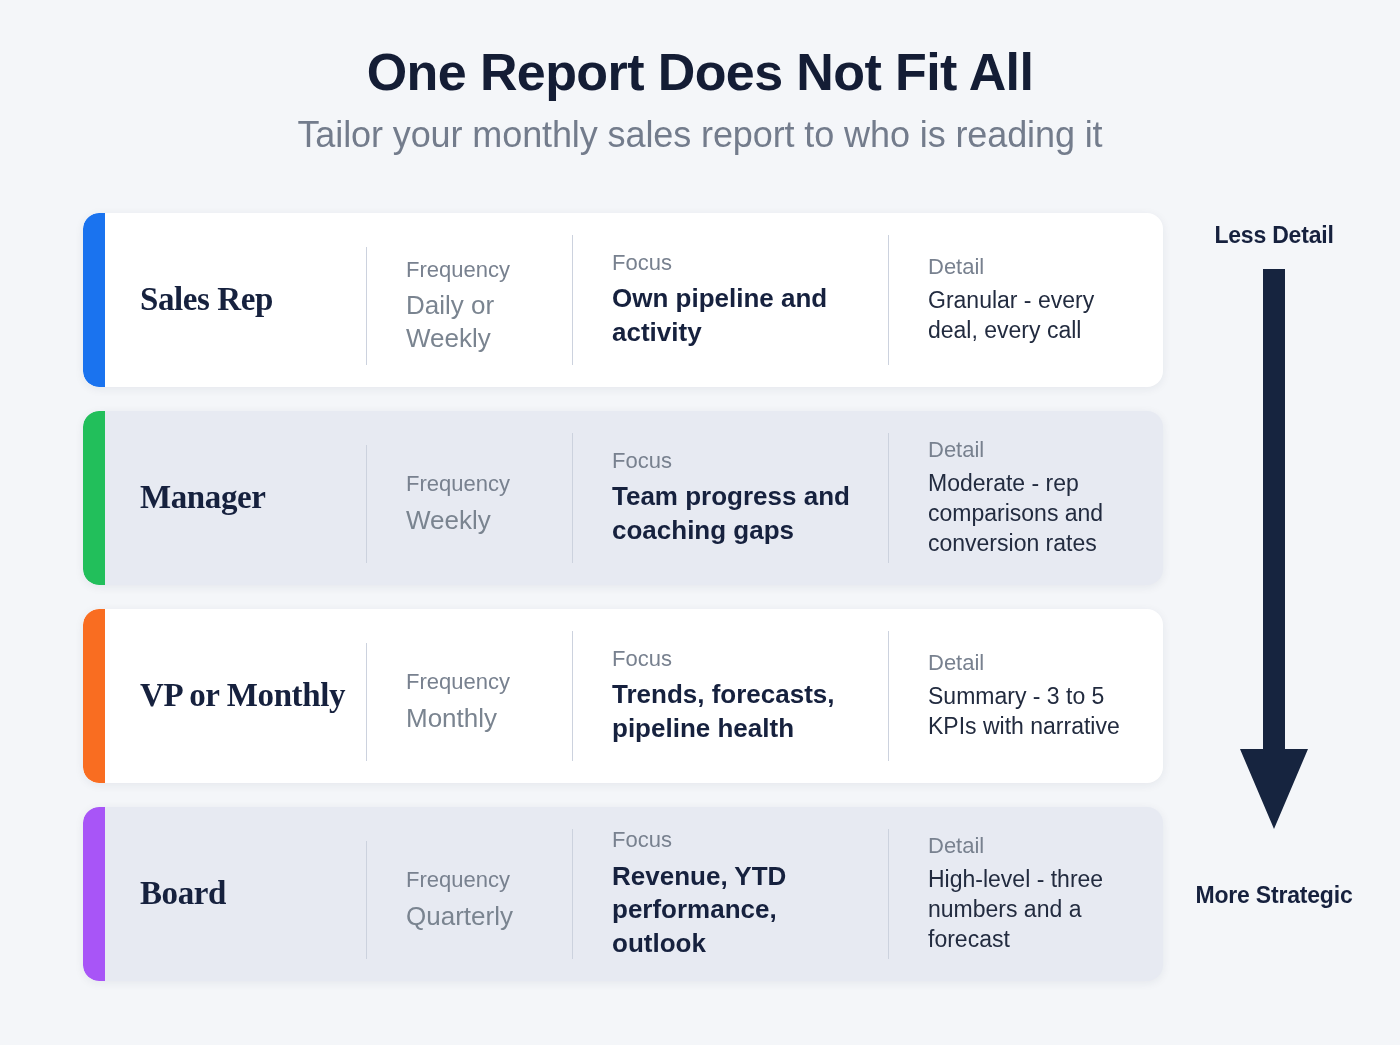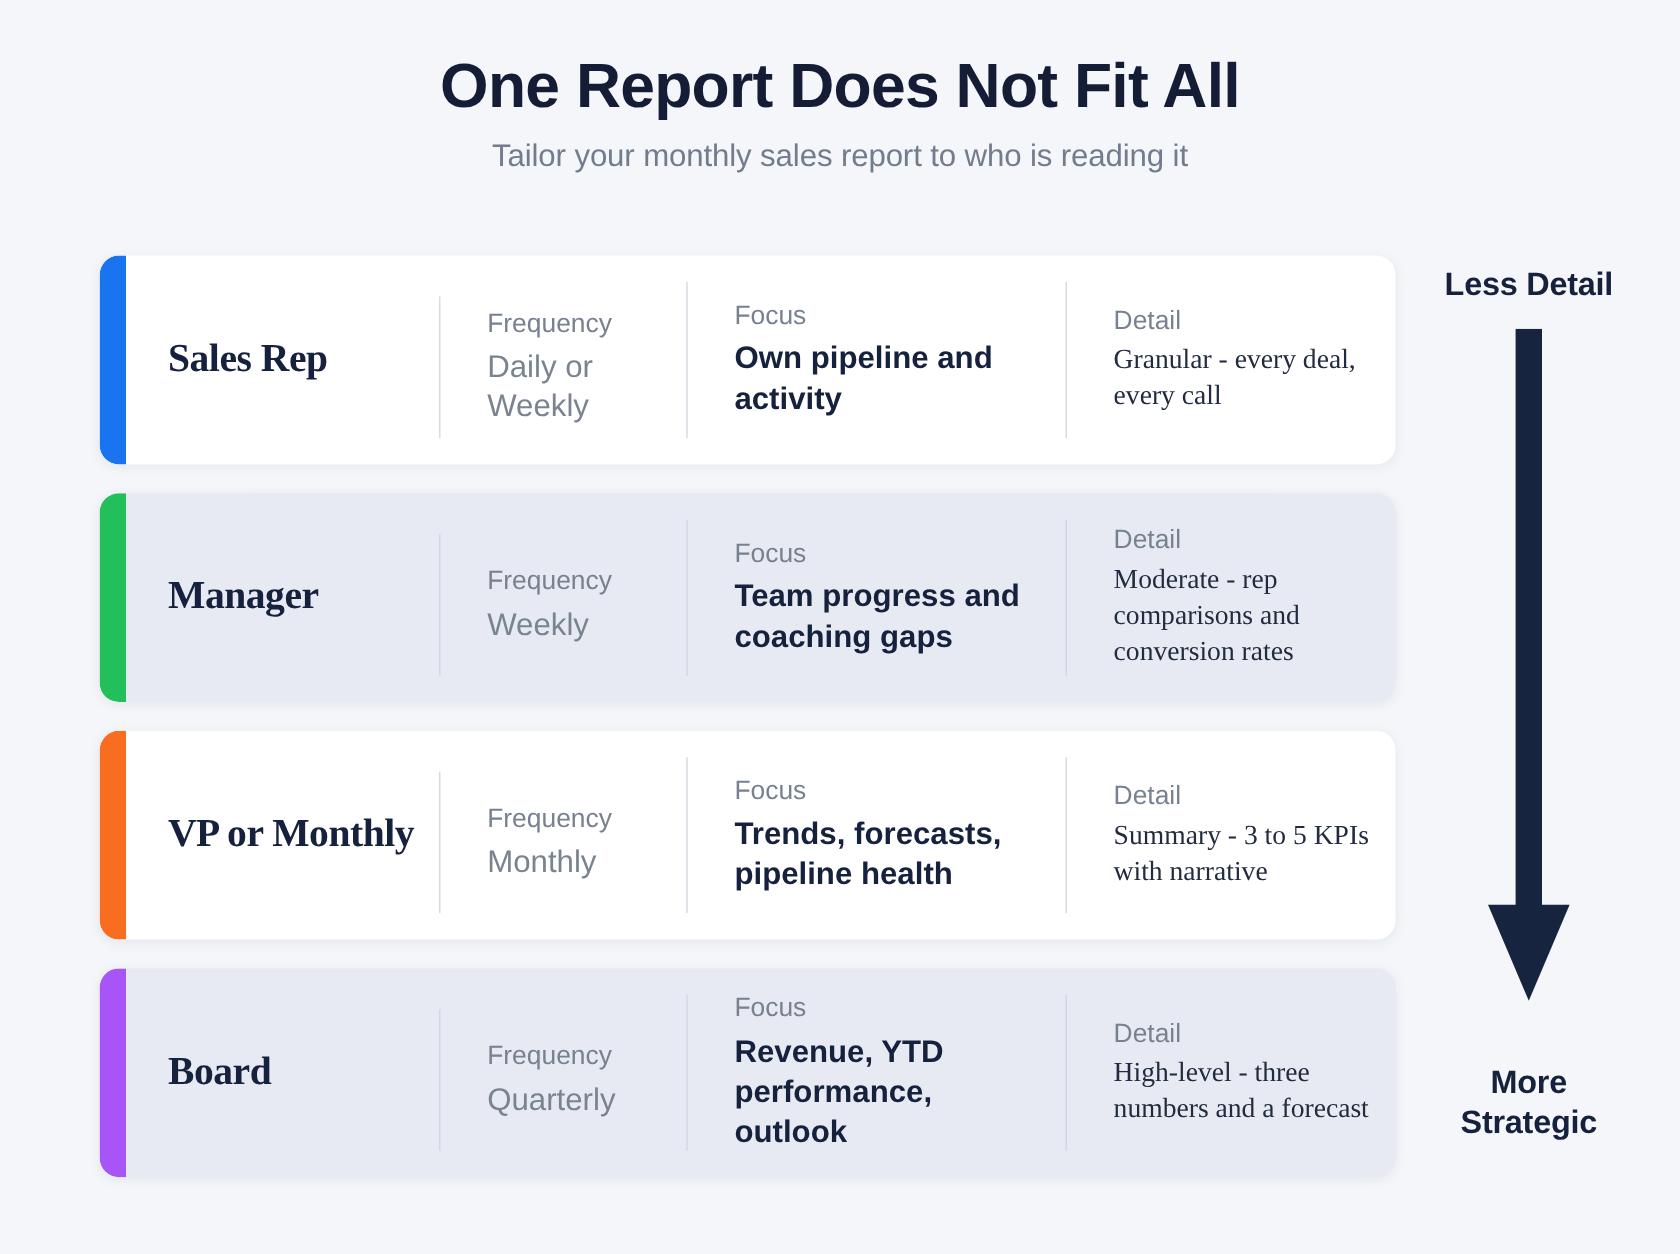--- a/index.html
+++ b/index.html
@@ -26,21 +26,21 @@
   .page-title {
     font-size: 52px;
     font-weight: bold;
     color: #141d35;
     letter-spacing: -0.6px;
     line-height: 1.08;
   }
 
   .page-subtitle {
     margin-top: 14px;
-    font-size: 26px;
+    font-size: 36px;
     font-weight: normal;
     color: #737c8c;
     letter-spacing: -0.1px;
   }
 
   
   .layout {
     position: absolute;
     top: 213px;
     left: 83px;
@@ -140,35 +140,34 @@
     color: #16213e;
     line-height: 1.3;
   }
 
   .col-detail .col-label { margin-bottom: 4px; }
 
   .col-detail .col-value {
     font-size: 23px;
     color: #222b3f;
     line-height: 1.32;
-    font-family: Liberation Serif, serif;
   }
 
   
   .arrow-col {
     width: 190px;
     margin-left: 32px;
     display: flex;
     flex-direction: column;
     align-items: center;
     text-align: center;
   }
 
   .arrow-caption {
-    font-size: 27px;
+    font-size: 23px;
     font-weight: bold;
     color: #16213e;
     line-height: 1.22;
     letter-spacing: -0.2px;
   }
 
   .arrow-caption.top { margin-top: 8px; }
   .arrow-caption.bottom { margin-top: 22px; }
 
   .arrow-graphic {

